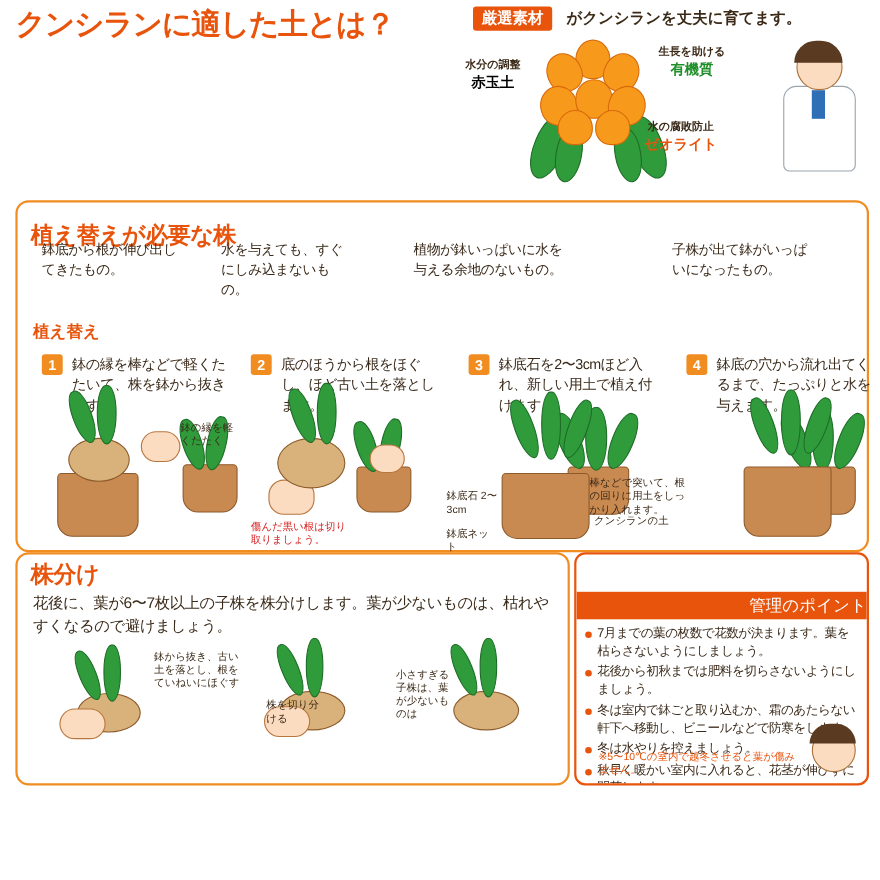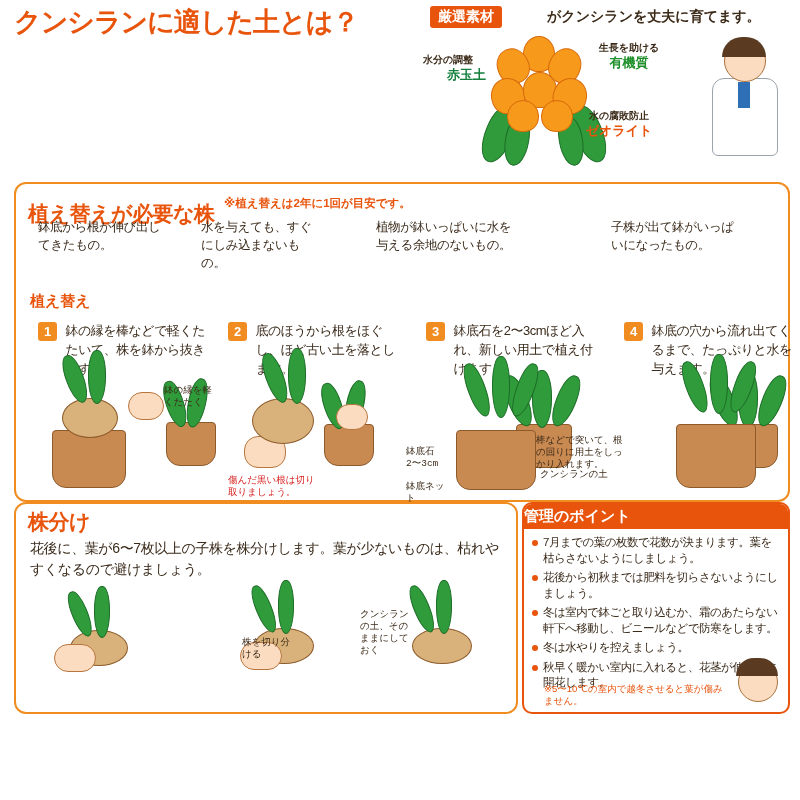--- a/index.html
+++ b/index.html
@@ -25,29 +25,29 @@
   }
   .top-right{
     position:absolute;left:405px;top:6px;width:385px;height:165px;
   }
   .badge-row{position:relative;height:24px;}
   .badge-genson{
     position:absolute;left:25px;top:0;background:#e8540c;color:#fff;
     font-size:14px;font-weight:bold;padding:2px 8px;border-radius:3px;
   }
   .badge-text{
-    position:absolute;left:110px;top:2px;font-size:14px;font-weight:bold;color:#3b2a18;margin-left:32px;
+    position:absolute;left:110px;top:2px;font-size:14px;font-weight:bold;color:#3b2a18;
   }
   .cal-lab{
     position:absolute;font-size:10.5px;font-weight:bold;text-align:center;line-height:1.25;
   }
   .cal-lab .sub{color:#3b2a18;font-size:10px;display:block;font-weight:bold;}
   .cal-lab .main{display:block;font-size:13px;}
   .lab-akadama{left:5px;top:48px;width:76px;}
-  .lab-akadama .main{color:#15803d;text-align:right;}
+  .lab-akadama .main{color:#000000;}
   .lab-yuki{left:186px;top:36px;width:76px;}
   .lab-yuki .main{color:#1f8f2a;}
   .lab-zeo{left:170px;top:104px;width:88px;}
   .lab-zeo .main{color:#e8540c;}
 
   
   .flower{position:absolute;left:78px;top:28px;width:120px;height:130px;}
   .petal{position:absolute;background:#f79a1b;border:1.5px solid #d8690b;border-radius:50% 50% 45% 45%;}
   .leaf{position:absolute;background:#2f9b3b;border:1.5px solid #1d6c27;border-radius:45% 45% 50% 50%;}
   .doc{position:absolute;right:4px;top:34px;width:84px;height:118px;}
@@ -93,21 +93,21 @@
   .root{position:absolute;background:#d8b27a;border:1.5px solid #8d5a2b;border-radius:50%;}
 
   
   .box-kabu{position:absolute;left:14px;top:502px;width:500px;height:208px;}
   .kabu-head{position:absolute;left:12px;top:4px;text-align:right;}
   .kabu-note{position:absolute;left:148px;top:14px;}
   .kabu-text{position:absolute;left:14px;top:34px;width:470px;font-size:14px;line-height:1.5;letter-spacing:-0.4px;}
 
   
   .box-manage{position:absolute;left:522px;top:502px;width:264px;height:208px;border:2.5px solid #e8540c;border-radius:10px;background:#fff;overflow:hidden;}
-  .manage-title{background:#e8540c;color:#fff;font-weight:bold;font-size:15px;text-align:left;padding:3px 0;}
+  .manage-title{background:#e8540c;color:#fff;font-weight:normal;font-size:15px;text-align:right;padding:3px 0;margin-top:34px;}
   .manage-list{margin:0;padding:6px 8px 0 8px;list-style:none;}
   .manage-list li{font-size:11.5px;line-height:1.35;margin-bottom:4px;padding-left:11px;position:relative;letter-spacing:-0.5px;}
   .manage-list li:before{content:"";position:absolute;left:0;top:5px;width:6px;height:6px;background:#e8540c;border-radius:50%;}
   .manage-foot{position:absolute;left:20px;bottom:5px;width:180px;color:#e8540c;font-size:9.5px;line-height:1.25;}
   .manage-face{position:absolute;right:6px;bottom:4px;width:48px;height:52px;}
   .manage-face .h{position:absolute;left:4px;top:6px;width:38px;height:38px;background:#fcdcc0;border:1.5px solid #a9723d;border-radius:50%;}
   .manage-face .hair{position:absolute;left:2px;top:2px;width:42px;height:18px;background:#5a3b22;border-radius:21px 21px 0 0;}
 </style>
 </head>
 <body>
@@ -155,21 +155,20 @@
         <div class="body"></div>
         <div class="tie"></div>
         <div class="head"></div>
         <div class="hair"></div>
       </div>
     </div>
   </div>
 
   <div class="obox box-uekae">
     <div class="sec-heading uekae-head">植え替えが必要な株</div>
-    <div class="sec-note uekae-note">※植え替えは2年に1回が目安です。</div>
 
     <div class="cond c1">鉢底から根が伸び出してきたもの。</div>
     <div class="cond c2">水を与えても、すぐにしみ込まないもの。</div>
     <div class="cond c4">子株が出て鉢がいっぱいになったもの。</div>
     <div class="cond c3">植物が鉢いっぱいに水を与える余地のないもの。</div>
 
     <div>
       <div class="pot" style="left:150px;top:238px;width:48px;height:42px;"></div>
       <div class="leaf" style="left:150px;top:196px;width:16px;height:46px;transform:rotate(-18deg);"></div>
       <div class="leaf" style="left:172px;top:194px;width:16px;height:48px;transform:rotate(12deg);"></div>
@@ -228,21 +227,21 @@
       <div class="hand" style="left:320px;top:220px;width:30px;height:24px;"></div>
     </div>
     <div class="cap red" style="left:212px;top:290px;width:96px;">傷んだ黒い根は切り取りましょう。</div>
 
     <div>
       <div class="pot" style="left:440px;top:246px;width:78px;height:58px;"></div>
       <div class="leaf" style="left:452px;top:178px;width:16px;height:54px;transform:rotate(-20deg);"></div>
       <div class="leaf" style="left:476px;top:172px;width:16px;height:60px;"></div>
       <div class="leaf" style="left:500px;top:178px;width:16px;height:54px;transform:rotate(20deg);"></div>
     </div>
-    <div class="cap" style="left:390px;top:262px;width:46px;font-family:Liberation Mono, monospace;">鉢底石 2〜3cm</div>
+    <div class="cap" style="left:390px;top:262px;width:46px;">鉢底石 2〜3cm</div>
     <div class="cap" style="left:390px;top:296px;width:46px;">鉢底ネット</div>
     <div class="cap" style="left:524px;top:284px;width:76px;">クンシランの土</div>
     <div class="cap" style="left:520px;top:250px;width:96px;">棒などで突いて、根の回りに用土をしっかり入れます。</div>
 
     <div>
       <div class="pot" style="left:660px;top:240px;width:78px;height:62px;"></div>
       <div class="leaf" style="left:670px;top:176px;width:16px;height:52px;transform:rotate(-20deg);"></div>
       <div class="leaf" style="left:694px;top:170px;width:16px;height:58px;"></div>
       <div class="leaf" style="left:718px;top:176px;width:16px;height:52px;transform:rotate(20deg);"></div>
     </div>
@@ -251,35 +250,36 @@
   <div class="obox box-kabu">
     <div class="sec-heading kabu-head">株分け</div>
     <div class="kabu-text">花後に、葉が6〜7枚以上の子株を株分けします。葉が少ないものは、枯れやすくなるので避けましょう。</div>
 
     <div>
       <div class="root" style="left:54px;top:126px;width:56px;height:34px;"></div>
       <div class="leaf" style="left:56px;top:86px;width:14px;height:46px;transform:rotate(-22deg);"></div>
       <div class="leaf" style="left:78px;top:82px;width:14px;height:50px;"></div>
       <div class="hand" style="left:38px;top:140px;width:40px;height:26px;"></div>
     </div>
+    <div class="cap" style="left:124px;top:88px;width:78px;">鉢から抜き、古い土を落とし、根をていねいにほぐす</div>
 
     <div>
       <div class="root" style="left:238px;top:124px;width:58px;height:34px;"></div>
       <div class="leaf" style="left:240px;top:80px;width:14px;height:48px;transform:rotate(-22deg);"></div>
       <div class="leaf" style="left:262px;top:76px;width:14px;height:52px;"></div>
       <div class="hand" style="left:224px;top:138px;width:40px;height:26px;"></div>
     </div>
     <div class="cap" style="left:226px;top:132px;width:50px;">株を切り分ける</div>
 
     <div>
       <div class="root" style="left:396px;top:124px;width:58px;height:34px;"></div>
       <div class="leaf" style="left:398px;top:80px;width:14px;height:48px;transform:rotate(-22deg);"></div>
       <div class="leaf" style="left:420px;top:76px;width:14px;height:52px;"></div>
     </div>
-    <div class="cap" style="left:344px;top:104px;width:52px;">クンシランの土、そのままにしておく</div>
+    <div class="cap" style="left:344px;top:104px;width:52px;">小さすぎる子株は、葉が少ないものは</div>
   </div>
 
   <div class="box-manage">
     <div class="manage-title">管理のポイント</div>
     <ul class="manage-list">
       <li>7月までの葉の枚数で花数が決まります。葉を枯らさないようにしましょう。</li>
       <li>花後から初秋までは肥料を切らさないようにしましょう。</li>
       <li>冬は室内で鉢ごと取り込むか、霜のあたらない軒下へ移動し、ビニールなどで防寒をします。</li>
       <li>冬は水やりを控えましょう。</li>
       <li>秋早く暖かい室内に入れると、花茎が伸びずに開花します。</li>

